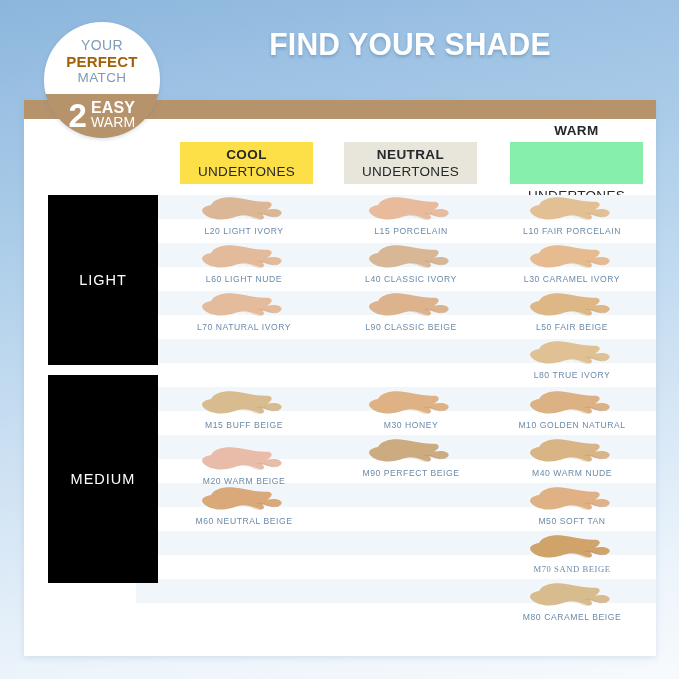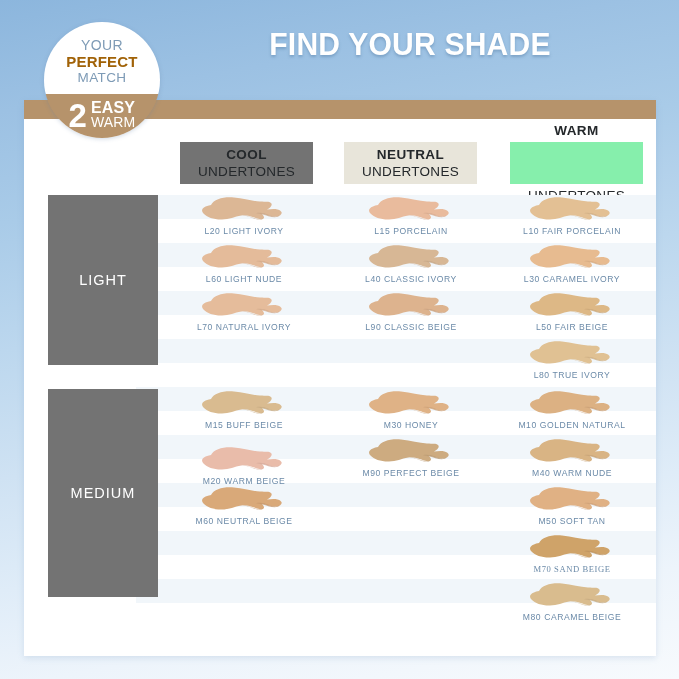--- a/index.html
+++ b/index.html
@@ -175,32 +175,32 @@
     position: absolute;
     left: 112px;
     width: 520px;
     height: 24px;
     background: #f1f6fa;
   }
   .section-col {
     position: absolute;
     left: 24px;
     width: 110px;
-    background: #737373;
+    background: #000000;
     display: flex;
     align-items: center;
     justify-content: center;
   }
   .section-col span {
     color: #ffffff;
     font-size: 14.5px;
     letter-spacing: 1px;
   }
   #sec-light  { top: 0;   height: 170px; }
-  #sec-medium { top: 194px; height: 208px; }
+  #sec-medium { top: 180px; height: 208px; }
 
   .cell {
     position: absolute;
     width: 164px;
     height: 48px;
   }
   .swatch-img {
     position: absolute;
     left: 50%;
     top: 1px;
@@ -229,21 +229,21 @@
 <div class="header">
   <div class="title-wrap">
     <div class="main-title">FIND YOUR SHADE</div>
   </div>
 </div>
 
 <div class="panel">
   <div class="tan-bar"></div>
 
   <div class="undertone-row">
-    <div class="undertone" id="ut-cool" style="background: #737373;">
+    <div class="undertone" id="ut-cool" style="background: #fde047;">
       <div class="u1">COOL</div>
       <div class="u2">UNDERTONES</div>
     </div>
     <div class="undertone" id="ut-neut" style="background: rgb(232, 229, 218);">
       <div class="u1">NEUTRAL</div>
       <div class="u2">UNDERTONES</div>
     </div>
     <div class="undertone" id="ut-warm" style="background: #86efac; gap: 48px;">
       <div class="u1">WARM</div>
       <div class="u2">UNDERTONES</div>

